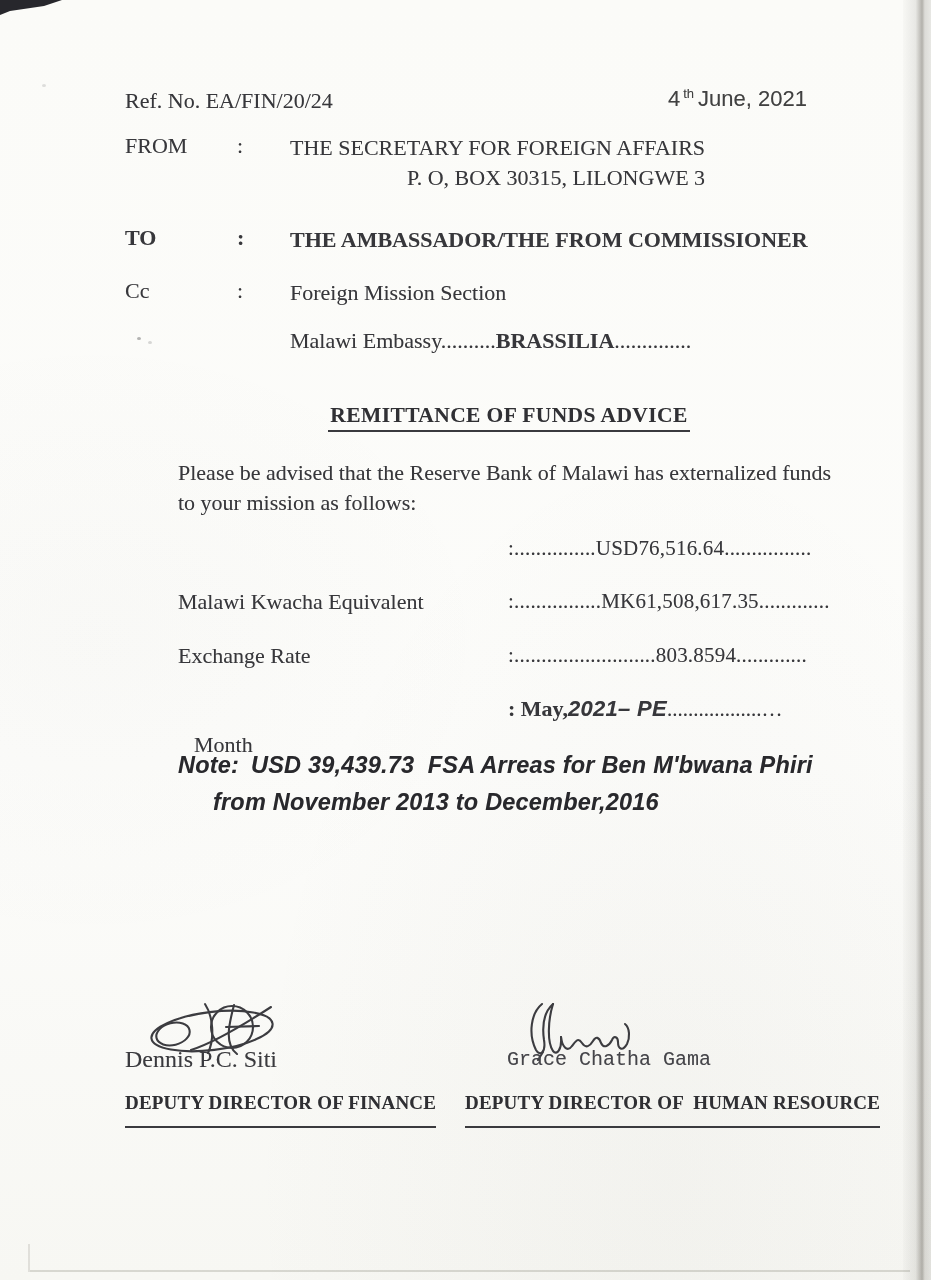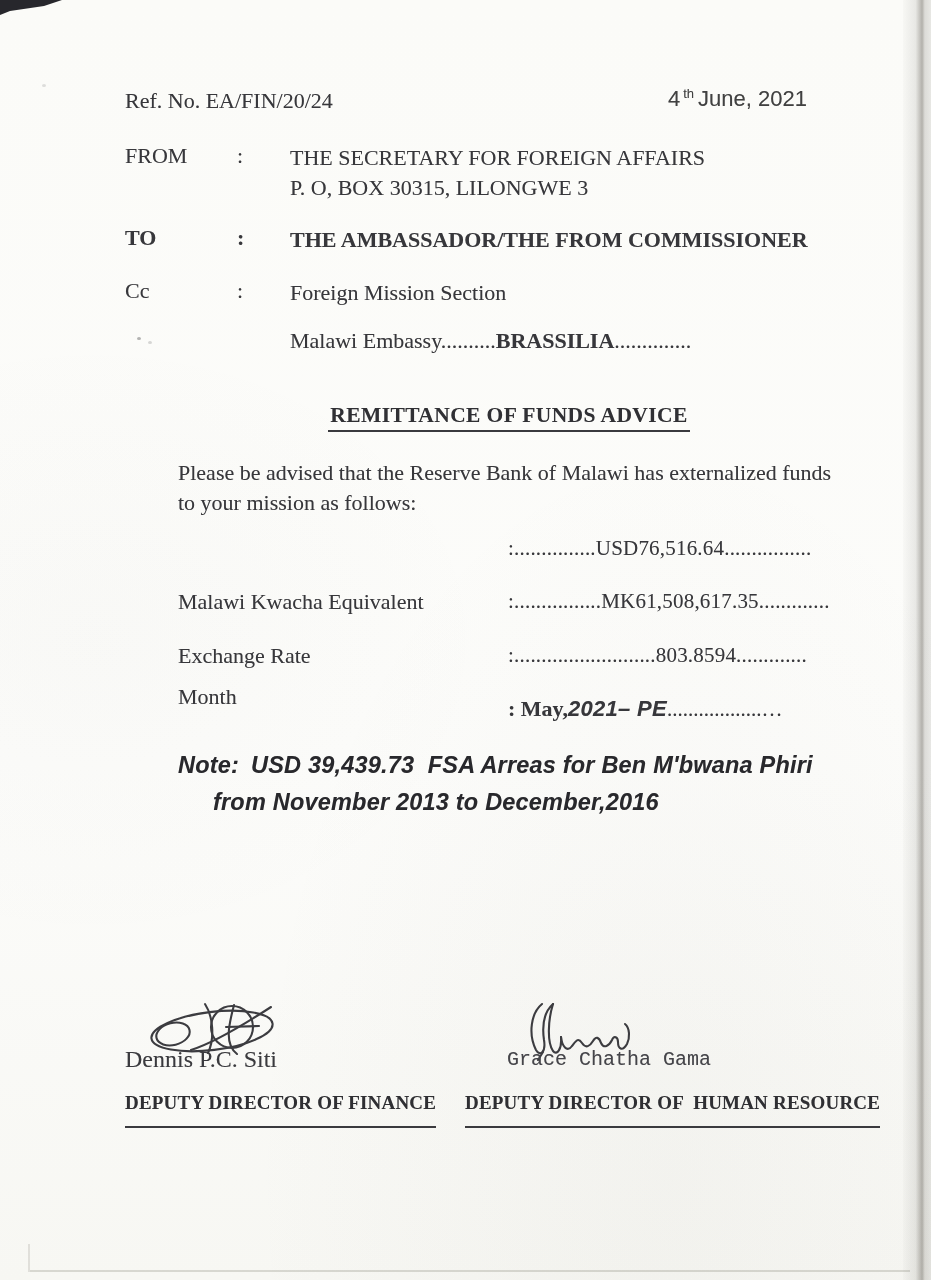--- a/index.html
+++ b/index.html
@@ -28,21 +28,21 @@
 
   
   .ref-no{left:125px;top:88px;font-size:22px;}
   .date-block{left:668px;top:86px;font-size:22px;color:#414141;font-family:"Liberation Sans",sans-serif;}
   .date-block sup{font-size:13px;margin:0 4px 0 3px;}
 
   
   .rcpt-label{left:125px;font-size:22px;}
   .rcpt-colon{left:237px;font-size:22px;}
   .rcpt-content{left:290px;font-size:22px;line-height:30px;}
-  .row-from{top:143px;}
+  .row-from{top:133px;text-align:right;}
   .row-to{top:225px;font-weight:bold;}
   .row-cc{top:278px;}
   .embassy{left:290px;top:328px;font-size:22px;}
   .embassy .embassy-name{font-weight:bold;}
 
   
   .title-wrap{left:125px;top:403px;width:760px;text-align:center;}
   .doc-title{
     display:inline-block;font-size:21.5px;font-weight:bold;letter-spacing:0.4px;
     border-bottom:2px solid #3a3a3e;padding:0 2px 2px 2px;color:#303034;margin-left:8px;
@@ -50,21 +50,21 @@
 
   
   .intro{left:178px;top:458px;width:715px;font-size:22px;line-height:29.5px;}
 
   
   .detail-label{left:178px;font-size:22px;}
   .detail-value{left:508px;font-size:21px;letter-spacing:0.2px;}
   .row-amount{top:536px;}
   .row-kwacha{top:589px;}
   .row-exrate{top:643px;}
-  .row-month{top:684px;}
+  .row-month{top:732px;margin-left:16px;}
   .month-value-wrap{left:508px;top:696px;font-size:21px;}
   .month-prefix{font-weight:bold;font-size:22px;}
   .month-bold{font-family:"Liberation Sans",sans-serif;font-weight:bold;font-style:italic;font-size:22px;letter-spacing:0.3px;}
 
   
   .note-line{font-family:"Liberation Sans",sans-serif;font-weight:bold;font-style:italic;
     font-size:23.5px;color:#28282c;white-space:pre;letter-spacing:0.2px;}
   .note-1{left:178px;top:752px;}
   .note-2{left:213px;top:789px;}
   .note-label{margin-right:12px;}

